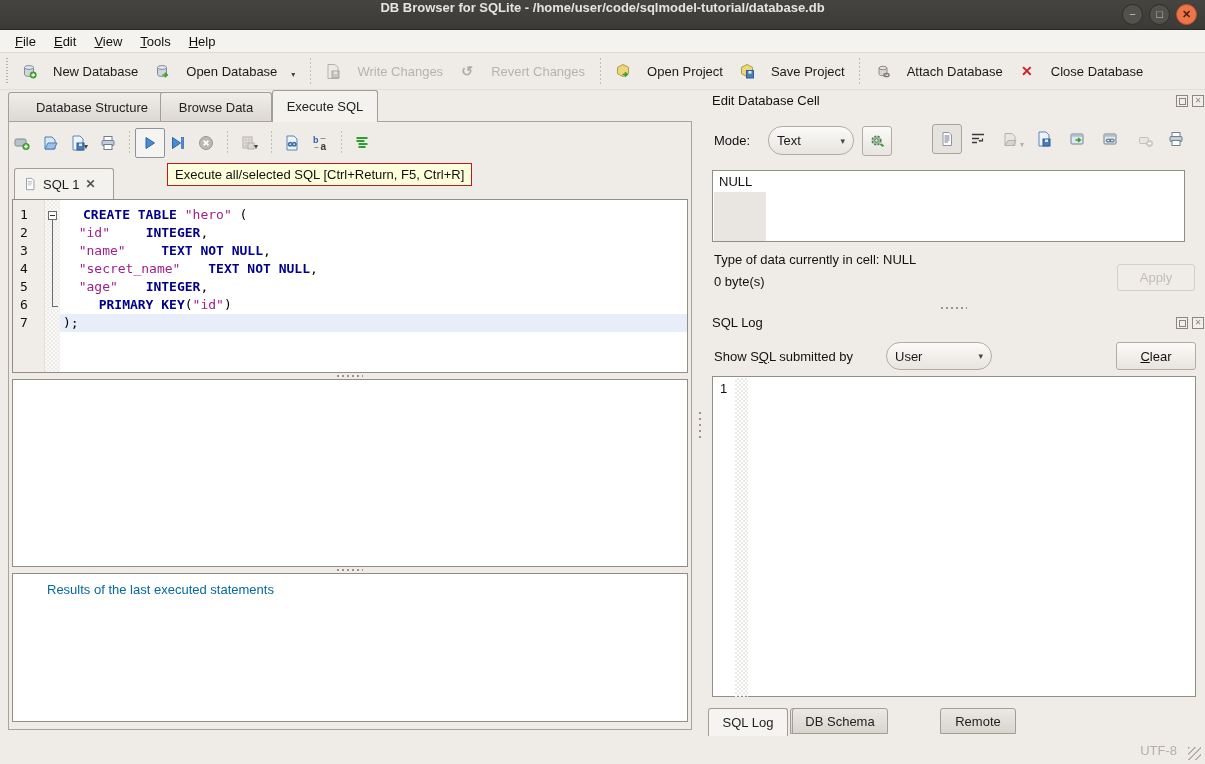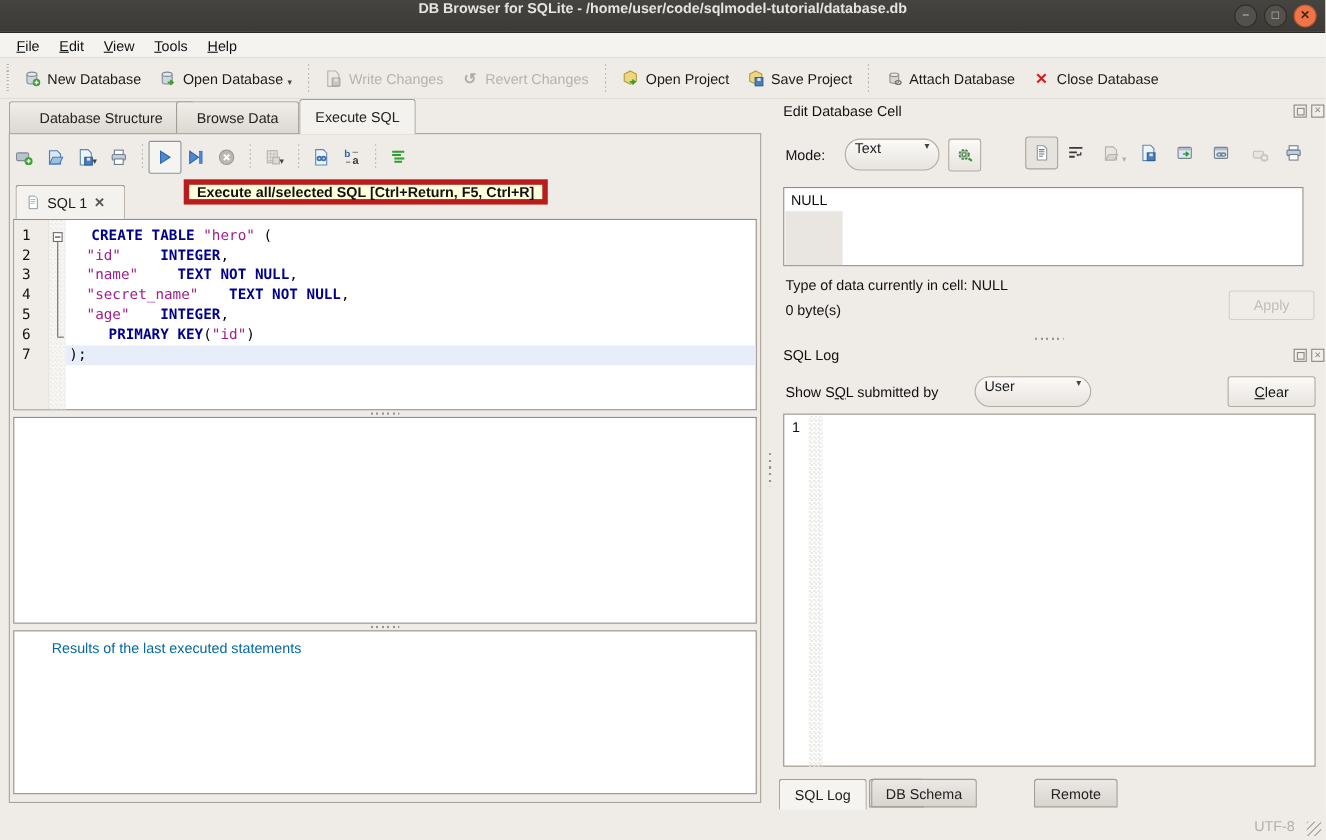--- a/index.html
+++ b/index.html
@@ -25,21 +25,21 @@
 
   
   .toolbar { position:absolute; left:0; top:53px; width:1205px; height:37px; background:#efebe7;
     border-bottom:1px solid #e2ddd7; display:flex; align-items:center; }
   .tb-handle { width:5px; height:26px; margin:0 4px;
     background-image:repeating-linear-gradient(#b6b0a7 0 1px, transparent 1px 3px);
     background-size:2px 100%; background-repeat:no-repeat; background-position:center; }
   .tb-sep { width:2px; height:26px; margin:0 6px;
     background-image:repeating-linear-gradient(#c3bdb4 0 2px, transparent 2px 4px); background-size:1px 100%;
     background-repeat:no-repeat; background-position:center; }
-  .tb-btn { display:flex; align-items:flex-end; gap:6px; padding:5px 8px; border-radius:3px; }
+  .tb-btn { display:flex; align-items:flex-end; gap:16px; padding:5px 8px; border-radius:3px; }
   .tb-btn .lbl { white-space:nowrap; }
   .tb-btn.disabled .lbl { color:#b7b3ac; }
   .tb-caret { font-size:8px; color:#444; margin-left:-2px; align-self:flex-end; }
   .icon16 { width:16px; height:16px; position:relative; display:inline-block; flex:none; }
   .redx { color:#d21f1f; font-weight:bold; font-size:14px; width:16px; text-align:center; }
   .grayundo { color:#b0aca5; font-weight:bold; font-size:14px; width:16px; text-align:center; }
 
   
   .main-tab { position:absolute; top:92px; height:29px; background:linear-gradient(#f0eeea,#dcd8d2);
     border:1px solid #a49d94; border-bottom:none; border-radius:3px 3px 0 0;
@@ -49,22 +49,22 @@
     border:1px solid #aaa39a; background:#efebe7; z-index:2; }
 
   
   .sql-toolbar { position:absolute; left:14px; top:131px; display:flex; align-items:center; gap:12px; z-index:4; }
   .sql-tb-sep { width:2px; height:24px;
     background-image:repeating-linear-gradient(#c3bdb4 0 2px, transparent 2px 4px); background-size:1px 100%;
     background-repeat:no-repeat; background-position:center; }
   .sql-icon-btn { position:relative; display:flex; align-items:center; }
   .focus-frame { border:1px solid #8a93a0; background:#f6f4f1; border-radius:2px; padding:6px; margin:-7px; }
 
-  .tooltip { position:absolute; left:167px; top:163px; height:23px; background:#ffffdc; border:5px solid #b91c1c;
-    display:flex; align-items:center; padding:0 7px; z-index:9; font-size:13px; color:#111; white-space:nowrap;font-weight:bold; }
+  .tooltip { position:absolute; left:167px; top:163px; height:23px; background:#ffffdc; border:1px solid #b91c1c;
+    display:flex; align-items:center; padding:0 7px; z-index:9; font-size:13px; color:#111; white-space:nowrap; }
 
   
   .sql1-tab { position:absolute; left:14px; top:168px; width:100px; height:31px; background:#f4f2ef;
     border:1px solid #a49d94; border-bottom:none; border-radius:3px 3px 0 0; display:flex; align-items:center;
     gap:6px; padding:0 8px; z-index:3; }
   .sql1-close { color:#555; font-weight:bold; font-size:12px; }
 
   
   .editor { position:absolute; left:12px; top:199px; width:676px; height:174px; background:#fff;
     border:1px solid #948d84; display:flex; font-family:"DejaVu Sans Mono", monospace; font-size:13px; z-index:2; }
@@ -99,21 +99,21 @@
 
   
   .dock-title { position:absolute; font-size:13px; color:#111; }
   .dock-btns { position:absolute; display:flex; gap:4px; }
   .dk-btn { width:12px; height:12px; border:1px solid #8c867d; color:#8c867d; font-size:8px;
     line-height:10px; text-align:center; background:#f2efeb; }
   .dk-float { position:relative; }
   .dk-float::after { content:""; position:absolute; left:2px; top:2px; width:5px; height:5px; border:1px solid #8c867d; background:#f2efeb; }
 
   .combo { background:linear-gradient(#fbfaf8,#e8e4df); border:1px solid #b3aca3; border-radius:14px;
-    display:flex; align-items:flex-start; justify-content:space-between; padding:0 8px; position:absolute; height:29px; }
+    display:flex; align-items:center; justify-content:space-between; padding:0 8px; position:absolute; height:29px; }
   .combo .caret { font-size:9px; color:#444; margin-left:8px; }
   .btn { background:linear-gradient(#fbfaf8,#e8e4df); border:1px solid #b3aca3; border-radius:3px;
     display:flex; align-items:center; justify-content:center; position:absolute; color:#111; }
   .btn.disabled { background:#f0ece8; border-color:#d4cfc8; color:#c2bdb5; }
   .icon-btn28 { width:30px; height:30px; }
   .pressed-frame { position:absolute; width:30px; height:30px; border:1px solid #aaa39a; border-radius:3px;
     background:#e6e2dd; display:flex; align-items:center; justify-content:center; }
   .r-icon { position:absolute; width:16px; height:16px; }
 
   .cell-editor { position:absolute; left:712px; top:170px; width:473px; height:72px; background:#fff;

